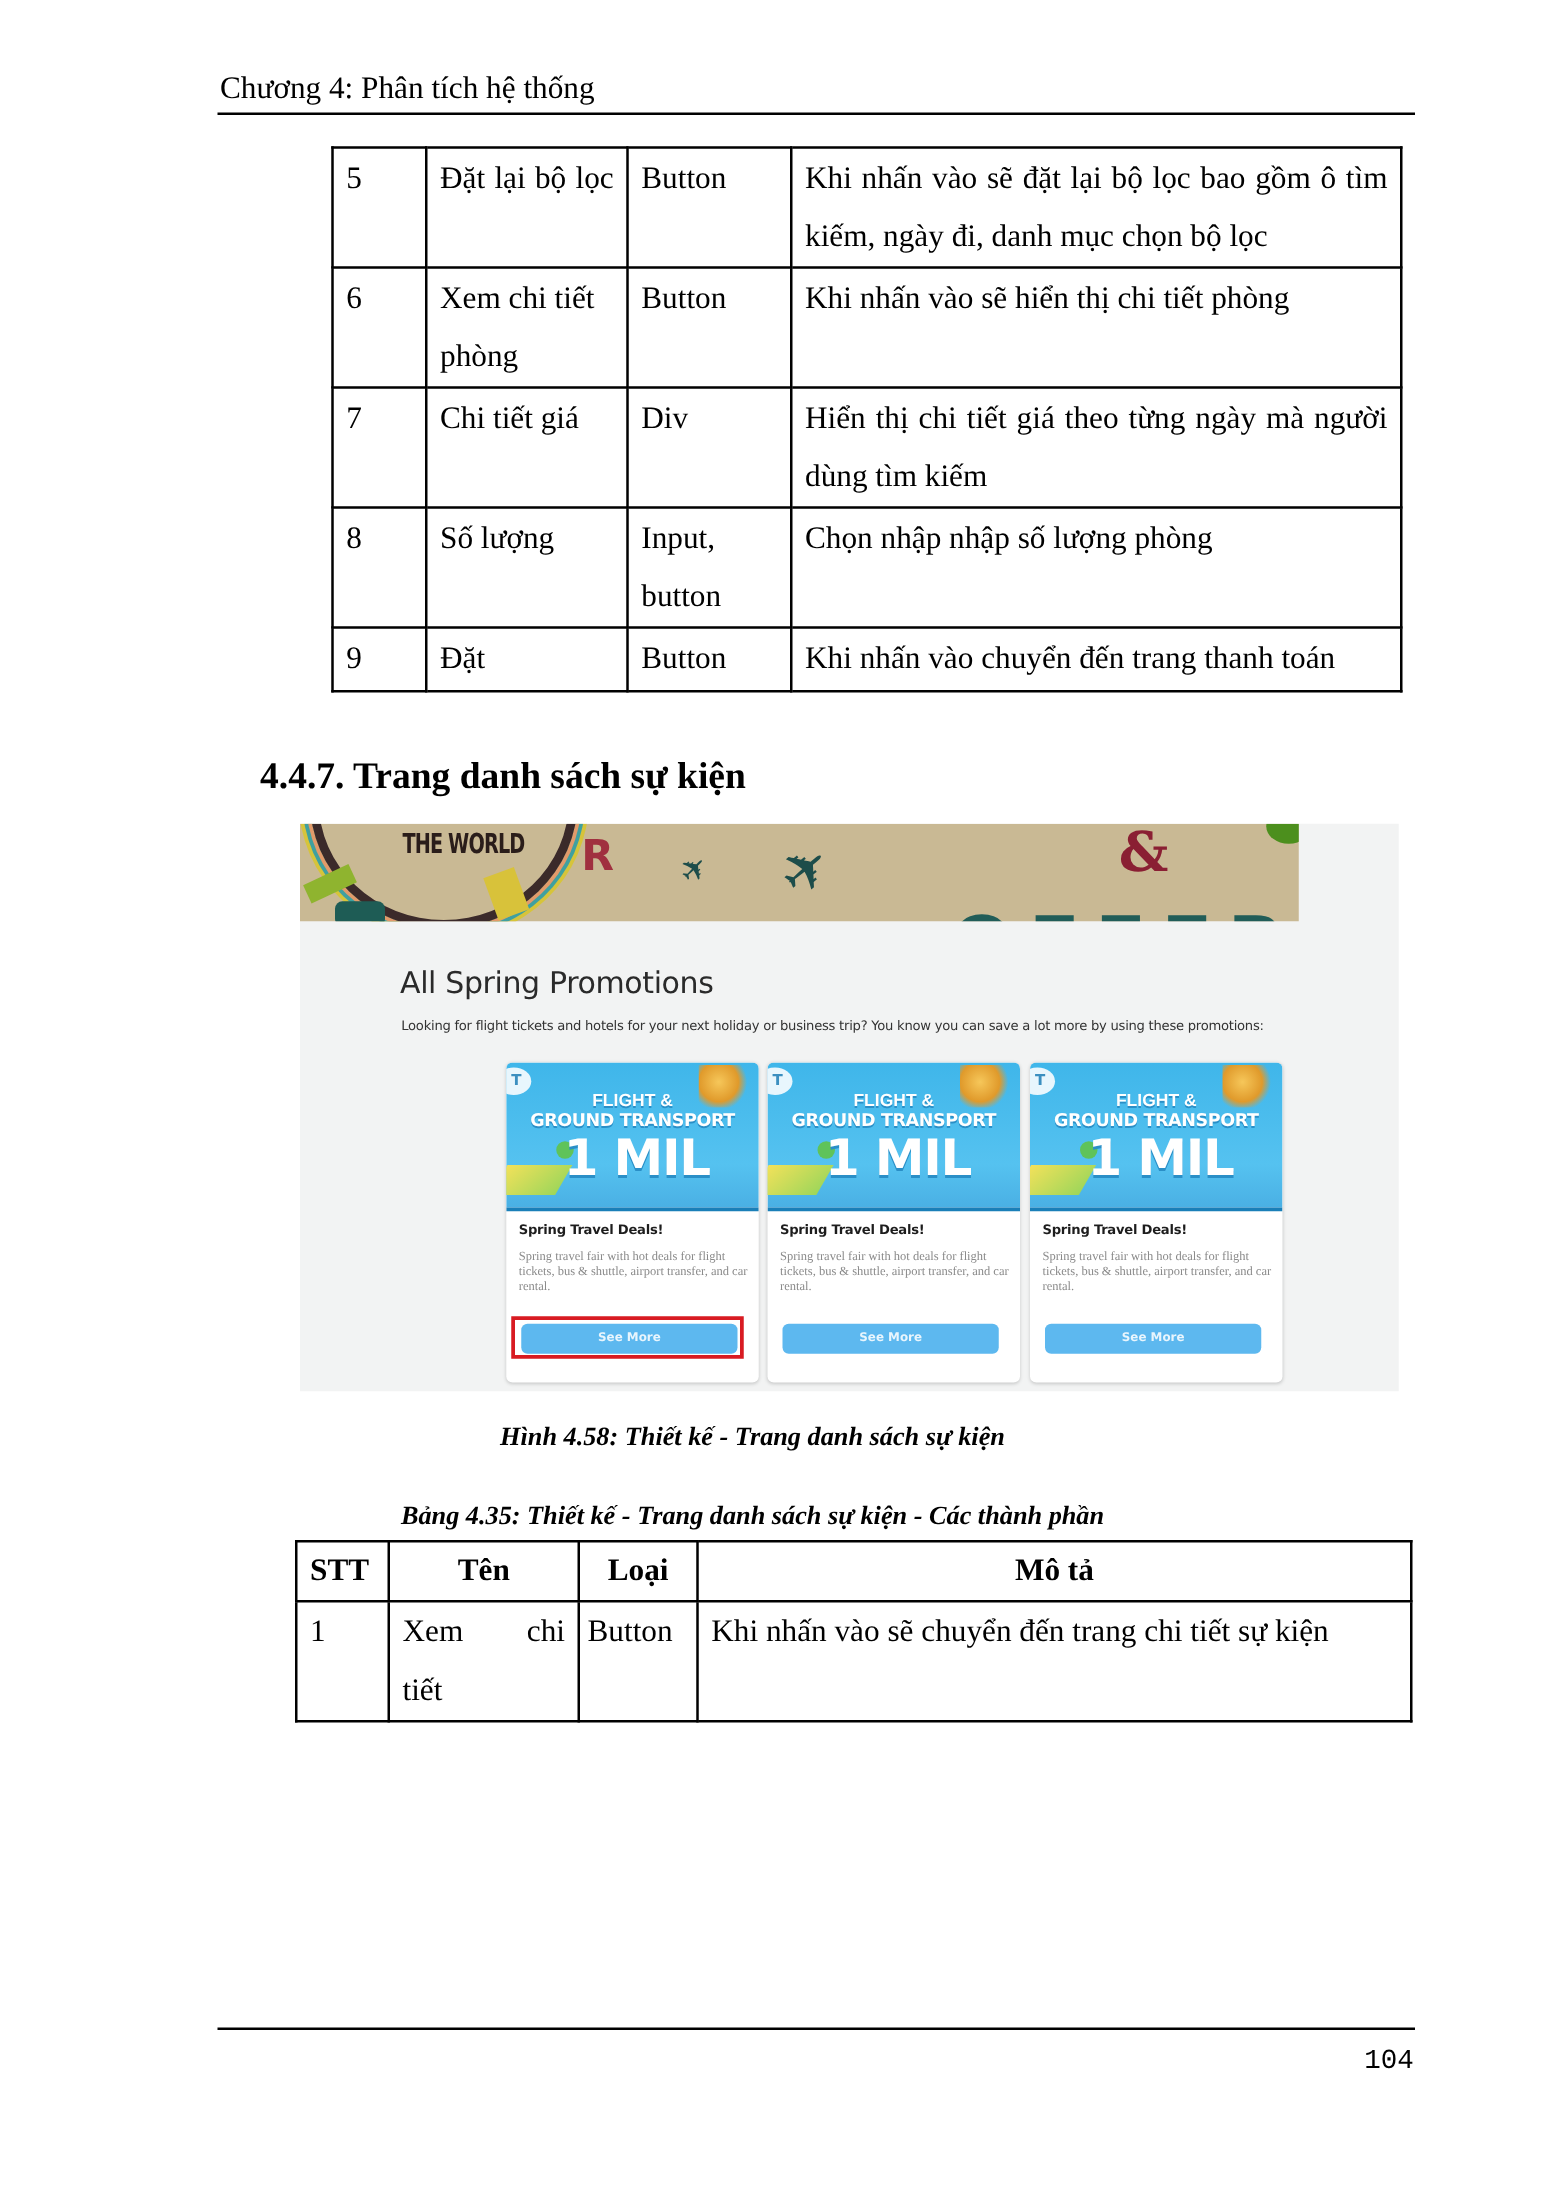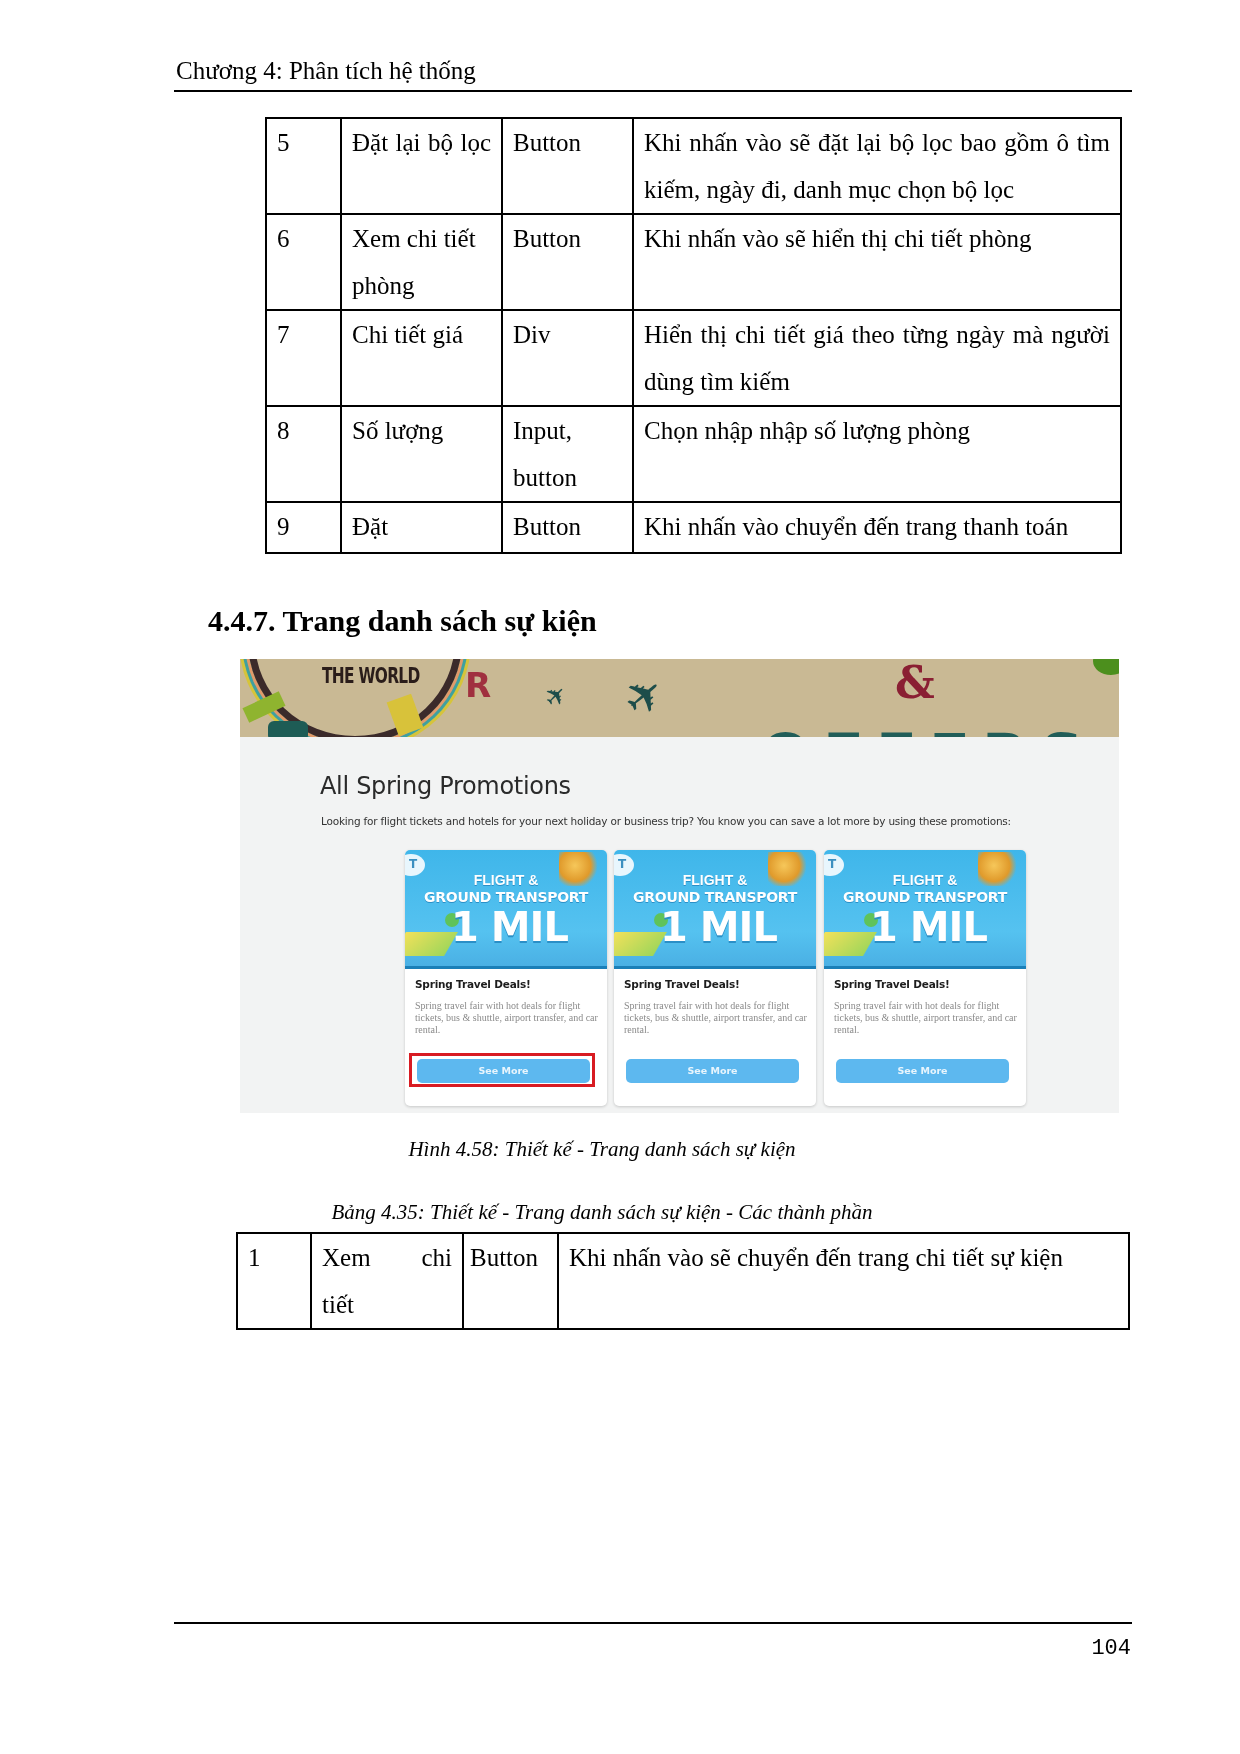--- a/index.html
+++ b/index.html
@@ -16,21 +16,21 @@
 
   #tbl1 { left: 265px; top: 117px; width: 857px; }
   #tbl1 td { padding-top: 0; }
   #tbl2 { left: 236px; top: 1232px; width: 894px; }
   #tbl2 th { font-weight: bold; text-align: center; line-height: 46px; }
   #tbl2 th.left { text-align: left; }
 
   .section-heading { position: absolute; left: 208px; top: 606px; font-size: 30px; font-weight: bold; line-height: 30px; }
 
   .figure { position: absolute; left: 240px; top: 659px; width: 879px; height: 454px; background: #f2f3f3; overflow: hidden; }
-  .banner { position: absolute; left: 0; top: 0; width: 879px; height: 78px; background: #c9b994; overflow: hidden; }
+  .banner { position: absolute; left: 0; top: 0; width: 799px; height: 78px; background: #c9b994; overflow: hidden; }
   .banner .ring { position: absolute; left: 8px; top: -120px; width: 200px; height: 190px; border-radius: 50%;
                   border: 7px solid #3b2a2a; box-shadow: 0 0 0 3px #e29a6a, 0 0 0 6px #3fa0a0, 0 0 0 9px #d6c43a; }
   .banner .ring-text { position: absolute; left: 82px; top: 4px; font-family: "DejaVu Sans", sans-serif; font-weight: bold;
                        font-size: 22px; color: #2a1d1a; transform: scaleX(0.7); transform-origin: left; letter-spacing: -1px; }
   .banner .green-band { position: absolute; left: 4px; top: 40px; width: 40px; height: 16px; background: #8fb42f; transform: rotate(-25deg); }
   .banner .teal-blob { position: absolute; left: 28px; top: 62px; width: 40px; height: 20px; background: #1e5c55; border-radius: 6px; }
   .banner .ticket { position: absolute; left: 152px; top: 38px; width: 26px; height: 36px; background: #d8c23a; transform: rotate(-20deg); }
   .banner .plane { position: absolute; font-size: 46px; color: #1d4d4a; font-family: "DejaVu Sans", sans-serif; }
   .banner .plane.small { font-size: 26px; left: 305px; top: 22px; transform: rotate(-45deg); }
   .banner .plane.big { left: 385px; top: 10px; transform: rotate(-40deg); }
@@ -59,21 +59,21 @@
                       font-size: 40px; color: #fff; letter-spacing: -1px; text-shadow: 0 2px 0 #2a8fc7; }
   .card-banner .coin { position: absolute; left: 40px; top: 63px; width: 14px; height: 14px; border-radius: 50%; background: #5fc35a; }
   .card-banner .wedge { position: absolute; left: -6px; top: 82px; width: 52px; height: 24px; background: linear-gradient(120deg, #f2e15a, #9ed65a);
                         transform: skewX(-30deg); }
   .card-title { position: absolute; left: 10px; top: 128px; font-family: "DejaVu Sans", sans-serif; font-weight: bold; font-size: 10.5px; color: #1d1d1d; letter-spacing: -0.2px; }
   .card-desc { position: absolute; left: 10px; top: 150px; width: 184px; font-family: Liberation Serif, serif; font-size: 10px; line-height: 12px; color: #8a8a8a; }
   .card-btn { position: absolute; left: 12px; top: 209px; width: 173px; height: 24px; border-radius: 5px; background: #5db8ef; border: none;
               color: #e8f5fd; font-family: "DejaVu Sans", sans-serif; font-weight: bold; font-size: 9.5px; text-align: center; line-height: 24px; }
   .highlight-box { position: absolute; left: 169px; top: 394px; width: 186px; height: 34px; border: 3px solid #d81b22; box-sizing: border-box; }
 
-  .caption { position: absolute; left: 0; width: 1204px; text-align: center; font-weight: normal; font-style: italic; font-size: 21px; line-height: 26px; }
+  .caption { position: absolute; left: 0; width: 1204px; text-align: center; font-weight: bold; font-style: italic; font-size: 21px; line-height: 26px; }
   .caption.fig { top: 1136px; }
   .caption.tbl { top: 1199px; }
 
   .foot-rule { position: absolute; left: 174px; top: 1622px; width: 958px; height: 2px; background: #000; }
   .page-number { position: absolute; right: 109px; top: 1636px; font-family: Liberation Mono, monospace; font-size: 22px; }
 </style>
 </head>
 <body>
 
 <div class="running-head">Chương 4: Phân tích hệ thống</div>
@@ -198,20 +198,26 @@
 <div class="caption tbl">Bảng  4.35: Thiết kế - Trang danh sách sự kiện - Các thành phần</div>
 
 <table class="doc" id="tbl2">
   <colgroup>
       <col style="width:74px">
       <col style="width:152px">
       <col style="width:95px">
       <col>
     </colgroup>
   <tbody>
+      <tr style="height:48px">
+    <th class="left">STT</th>
+    <th>Tên</th>
+    <th>Loại</th>
+    <th>Mô tả</th>
+  </tr>
   <tr style="height:95px">
     <td>1</td>
     <td class="just-last-left" style="word-spacing:36px">Xem chi tiết</td>
     <td style="padding:0 6px">Button</td>
     <td>Khi nhấn vào sẽ chuyển đến trang chi tiết sự kiện</td>
   </tr>
 </tbody>
   </table>
 
 <div class="foot-rule"></div>

